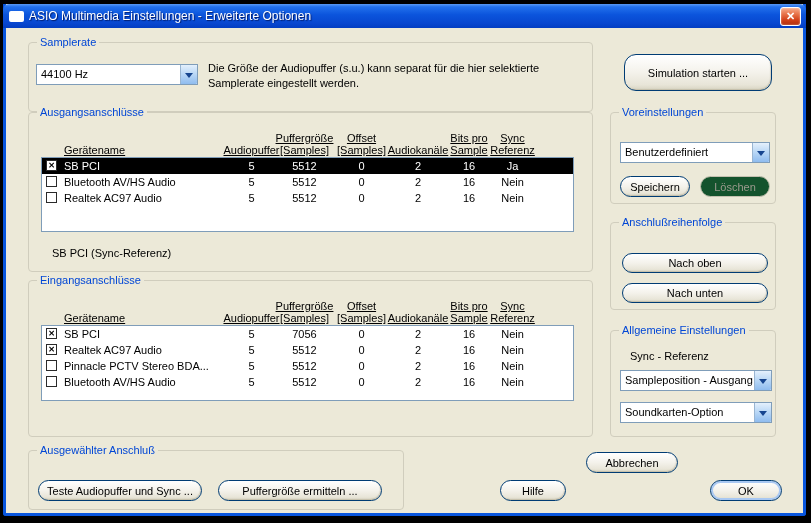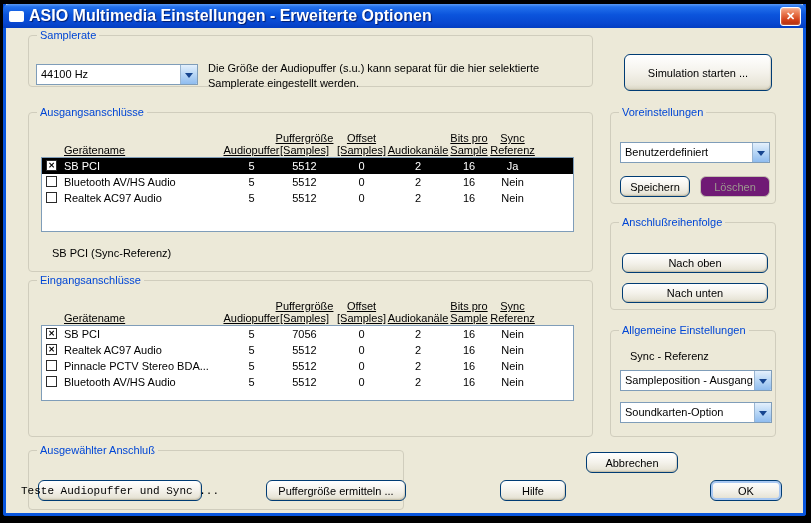--- a/index.html
+++ b/index.html
@@ -15,45 +15,45 @@
     border-radius:0 0 3px 3px;
   }
   .titlebar {
     position:absolute; left:-3px; top:0; width:803px; height:24px;
     background:linear-gradient(180deg,#5A9AF4 0%,#2270EC 12%,#0B54DC 45%,#0847D0 80%,#033EC2 100%);
     border-radius:6px 6px 0 0;
     display:flex; align-items:center; padding:0 5px 0 6px;
   }
   .wicon { width:15px; height:11px; background:#fff; border-radius:2px; margin-right:5px; flex:0 0 auto; }
   .wtitle {
-    flex:1; color:#fff; font-weight:bold; font-size:16px; white-space:nowrap; overflow:hidden;
+    flex:1; color:#fff; font-weight:normal; font-size:12px; white-space:nowrap; overflow:hidden;
     text-shadow:1px 1px 1px rgba(0,20,90,.85);
   }
   .closebtn {
     width:21px; height:19px; border:1px solid #fff; border-radius:3px; flex:0 0 auto;
     background:linear-gradient(180deg,#F7AC8C 0%,#E8744B 35%,#D2411A 70%,#AE2B0B 100%);
     display:flex; align-items:center; justify-content:center;
     box-shadow:inset 0 0 2px rgba(255,255,255,.6);
   }
   .closebtn .x { color:#fff; font-size:11px; font-weight:bold; line-height:1; }
 
   .group { position:absolute; border:1px solid #D0CDBD; border-radius:4px; }
   .glabel {
     position:absolute; top:-7px; left:8px; background:#ECE9D8; padding:0 3px;
     color:#0046D5; line-height:13px; white-space:nowrap;
   }
 
   .btn {
-    position:absolute; height:21px; border:1px solid #003C74; border-radius:6px;
+    position:absolute; height:21px; border:1px solid #003C74; border-radius:12px;
     background:linear-gradient(180deg,#FFFFFF 0%,#F4F2EB 50%,#E8E5D8 85%,#D8D4C2 100%);
     display:flex; align-items:center; justify-content:center; white-space:nowrap;
     box-shadow:inset -1px -1px 1px rgba(150,140,110,.3); cursor:default;
   }
   .btn.disabled {
-    border-color:#C4C1B0; color:#9C9A8E; background:#701a75; box-shadow:none;
+    border-color:#C4C1B0; color:#9C9A8E; background:#14532d; box-shadow:none;
   }
   .btn.focus { box-shadow:inset 0 0 0 2px #A9C8F2; }
 
   .combo {
     position:absolute; height:21px; border:1px solid #7F9DB9; background:#fff;
     display:flex; align-items:stretch;
   }
   .cval { flex:1; padding:3px 4px 0 4px; white-space:nowrap; overflow:hidden; }
   .carrow {
     width:17px; border-left:1px solid #99B5D1; border-radius:0 1px 1px 0;
@@ -91,21 +91,21 @@
 <div class="dialog">
 
   <div class="titlebar">
     <span class="wicon"></span>
     <span class="wtitle">ASIO Multimedia Einstellungen  - Erweiterte Optionen</span>
     <span class="closebtn">
       <span class="x">✕</span>
     </span>
   </div>
 
-  <div class="group" style="left:22px;top:31px;width:565px;height:52px;">
+  <div class="group" style="left:22px;top:38px;width:565px;height:70px;">
     <span class="glabel">Samplerate</span>
   </div>
   <div class="combo" style="left:30px;top:60px;width:162px;">
     <span class="cval">44100 Hz</span>
     <span class="carrow">
         <i></i>
       </span>
   </div>
   <div class="desc" style="left:202px;top:57px;width:368px;">Die Größe der Audiopuffer (s.u.) kann separat für die hier selektierte Samplerate eingestellt werden.</div>
 
@@ -287,20 +287,20 @@
   <div class="combo" style="left:614px;top:366px;width:152px;">
     <span class="cval">Sampleposition - Ausgang</span>
     <span class="carrow">
         <i></i>
       </span>
   </div>
 
   <div class="group" style="left:22px;top:446px;width:376px;height:60px;">
     <span class="glabel">Ausgewählter Anschluß</span>
   </div>
-  <div class="btn" style="left:32px;top:476px;width:164px;font-family:Liberation Mono, monospace;">Teste Audiopuffer und Sync ...</div>
-  <div class="btn" style="left:212px;top:476px;width:140px;margin-left:48px;">Puffergröße ermitteln ...</div>
+  <div class="btn" style="left:32px;top:476px;width:164px;">Teste Audiopuffer und Sync ...</div>
+  <div class="btn" style="left:212px;top:476px;width:164px;">Puffergröße ermitteln ...</div>
 
   <div class="btn" style="left:494px;top:476px;width:66px;">Hilfe</div>
   <div class="btn" style="left:580px;top:448px;width:92px;">Abbrechen</div>
   <div class="btn focus" style="left:704px;top:476px;width:72px;">OK</div>
 
 </div>
 
 </body></html>

